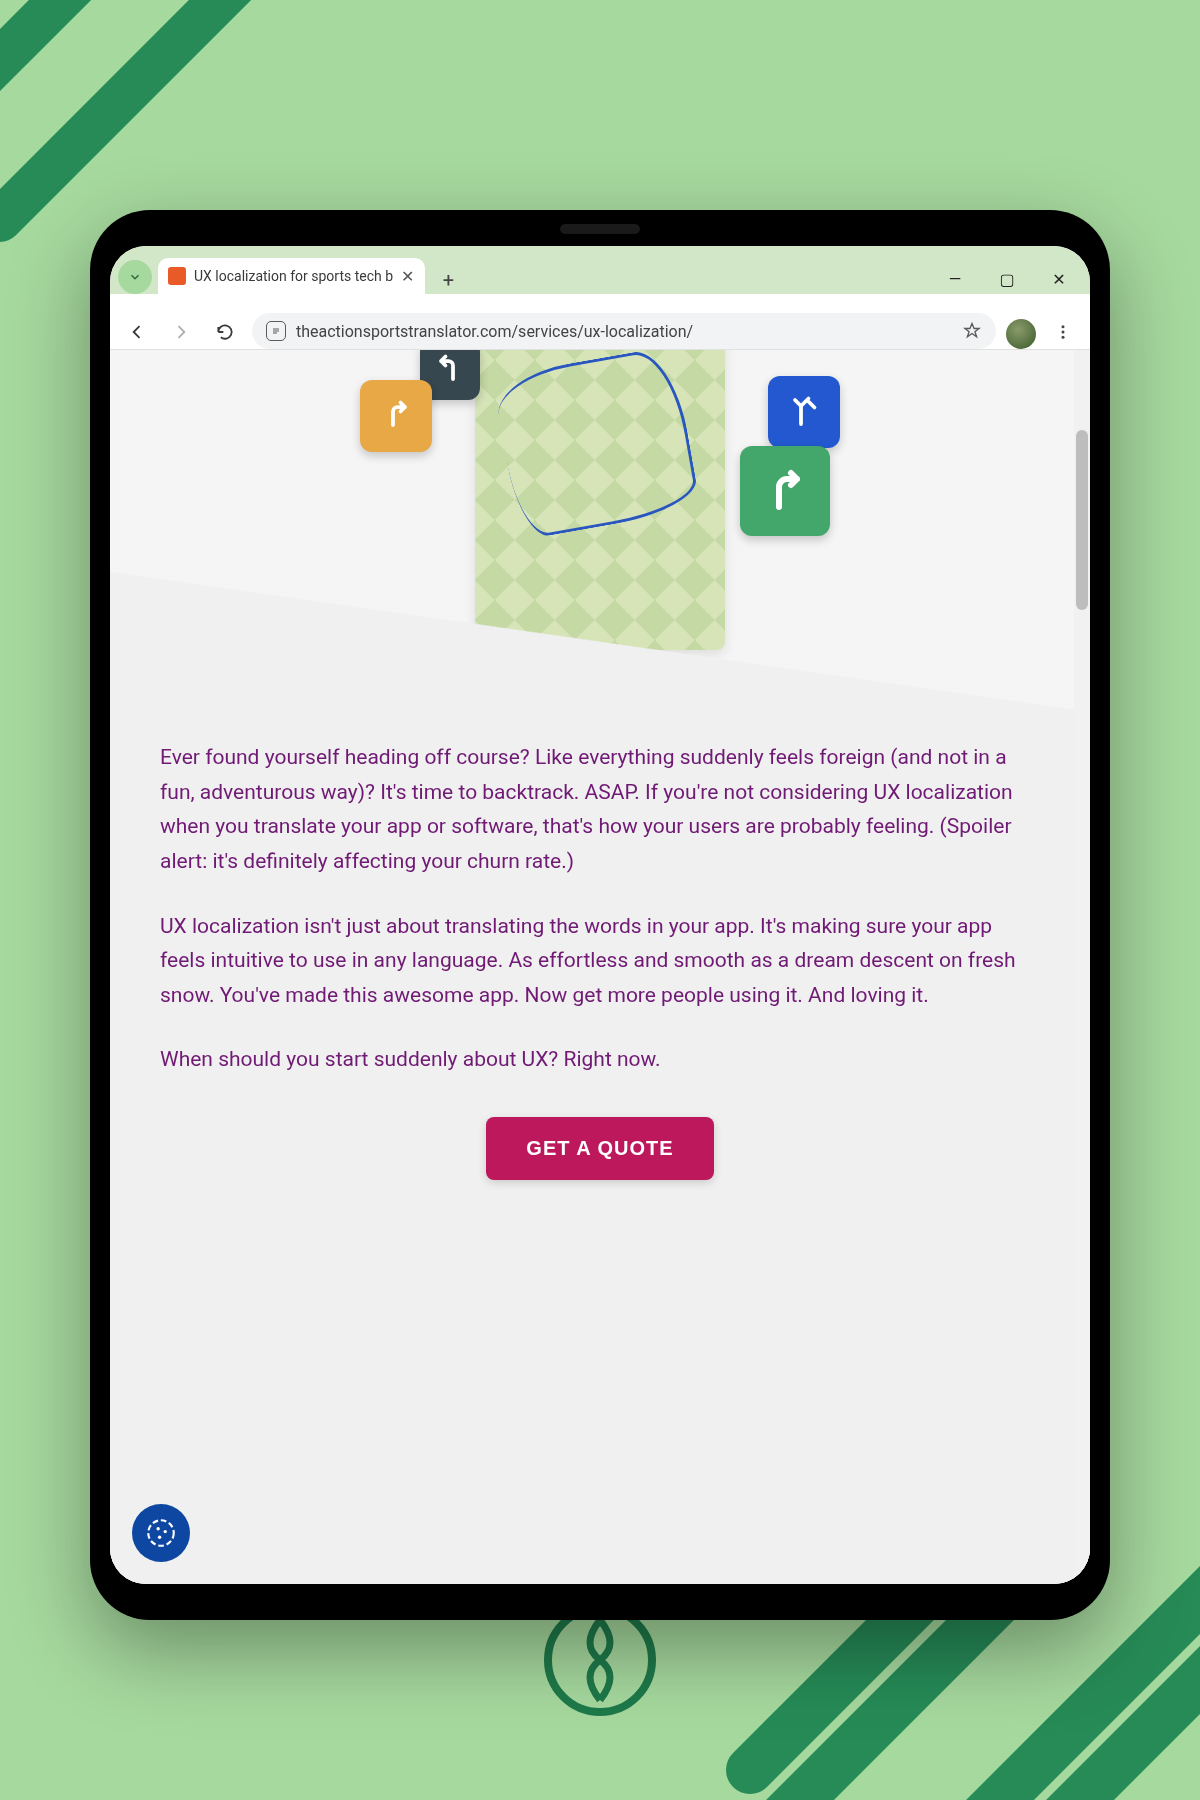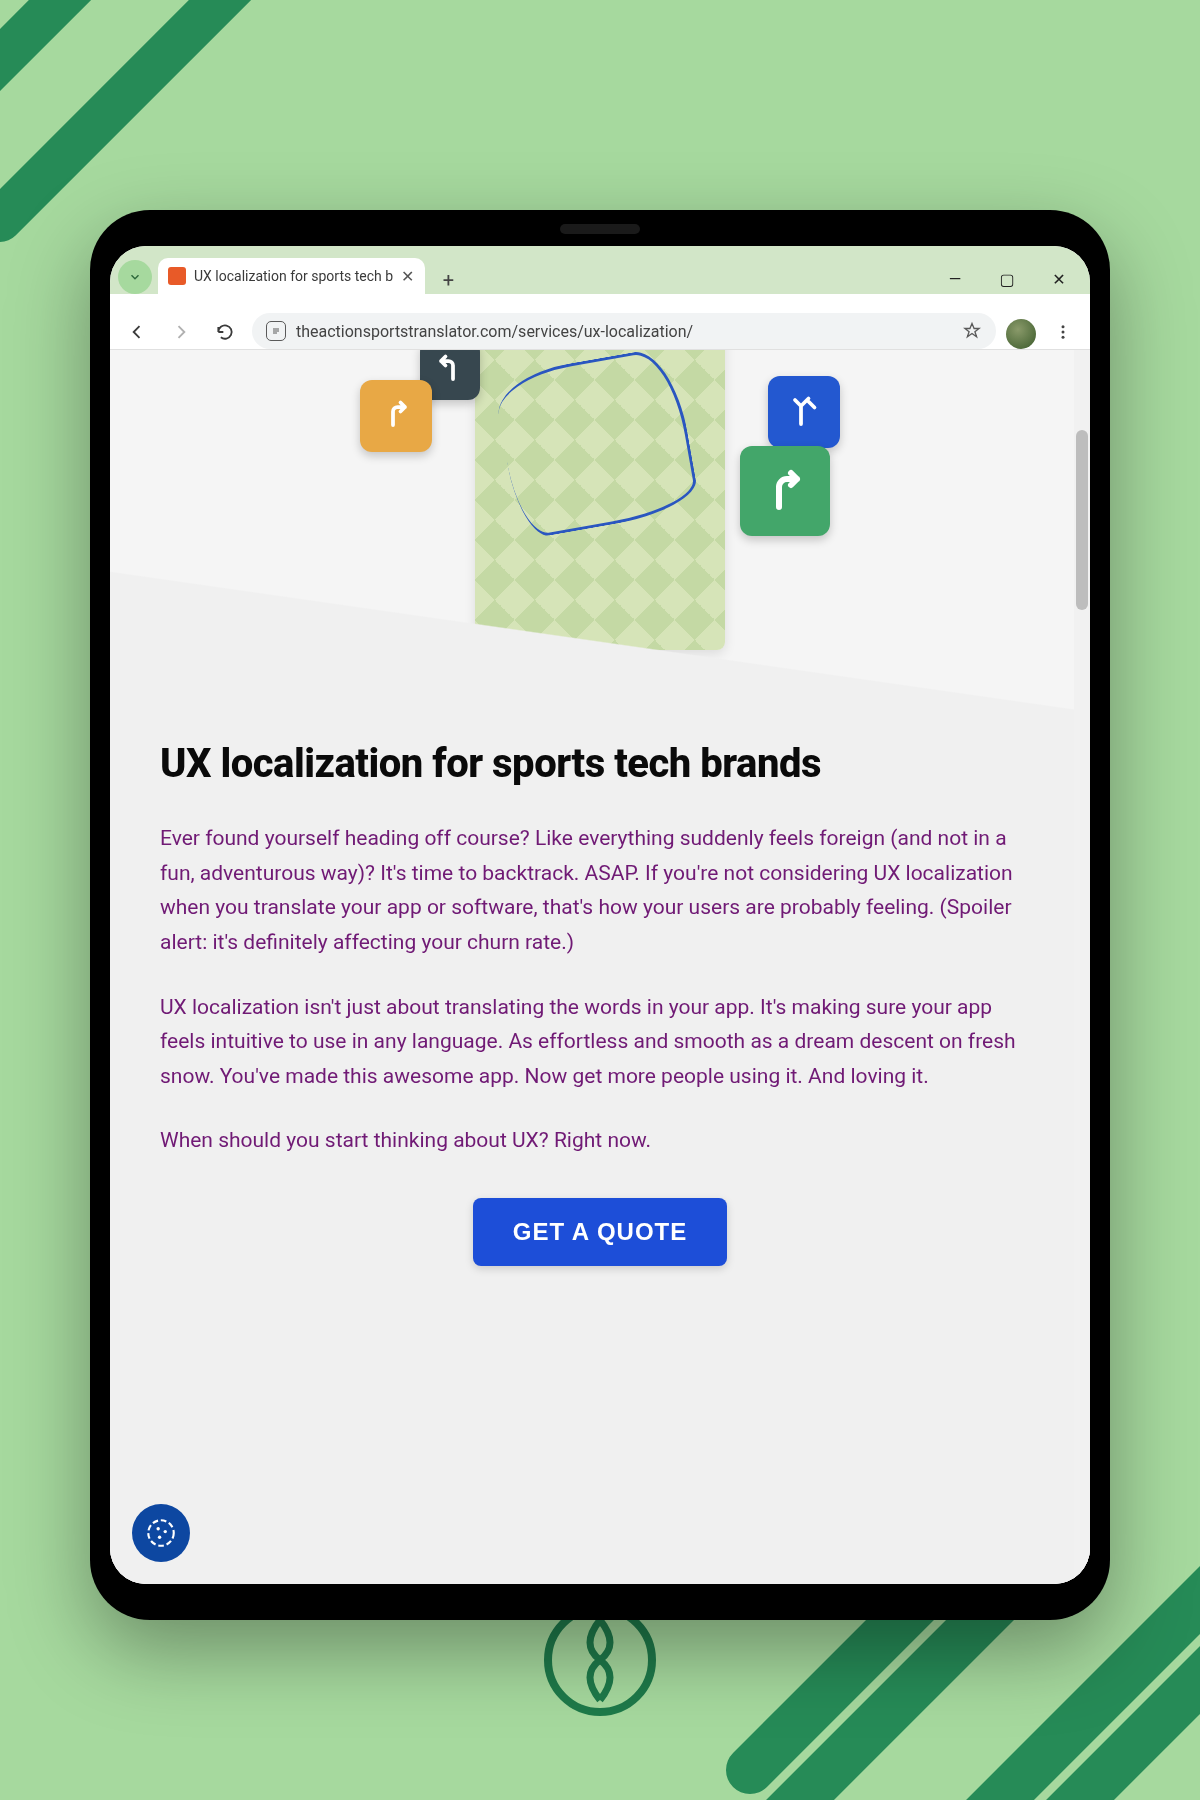--- a/index.html
+++ b/index.html
@@ -223,24 +223,24 @@
     }
     .para {
       font-size: 21px;
       line-height: 1.65;
       color: #701a75;
       margin-bottom: 30px;
     }
     .cta {
       display: block;
       margin: 40px auto 0 auto;
-      background: #1d4ed8;
+      background: #be185d;
       color: #fff;
       font-weight: 800;
-      font-size: 24px;
+      font-size: 20px;
       letter-spacing: 1px;
       border: none;
       border-radius: 8px;
       padding: 20px 40px;
       box-shadow: 0 3px 8px rgba(0,0,0,0.15);
     }
     .badge-round {
       position: absolute;
       left: 22px; bottom: 22px;
       width: 58px; height: 58px;
@@ -363,24 +363,23 @@
         </div>
         <div class="nav-tile tile-green">
           <svg viewBox="0 0 24 24">
               <path d="M9 20V10a4 4 0 0 1 4-4h5m-3-3l3 3-3 3" fill="none" stroke="#fff" stroke-width="3" stroke-linecap="round" stroke-linejoin="round"></path>
             </svg>
         </div>
         <div class="hero-diag"></div>
       </div>
 
       <div class="content">
-        <h1 class="heading">UX localization for sports tech brands</h1>
         <p class="para">Ever found yourself heading off course? Like everything suddenly feels foreign (and not in a fun, adventurous way)? It's time to backtrack. ASAP. If you're not considering UX localization when you translate your app or software, that's how your users are probably feeling. (Spoiler alert: it's definitely affecting your churn rate.)</p>
         <p class="para">UX localization isn't just about translating the words in your app. It's making sure your app feels intuitive to use in any language. As effortless and smooth as a dream descent on fresh snow. You've made this awesome app. Now get more people using it. And loving it.</p>
-        <p class="para">When should you start thinking about UX? Right now.</p>
+        <p class="para">When should you start suddenly about UX? Right now.</p>
         <button class="cta">GET A QUOTE</button>
       </div>
 
       <div class="badge-round">
         <svg viewBox="0 0 24 24">
           <circle cx="12" cy="12" r="9" fill="none" stroke="#fff" stroke-width="1.5" stroke-dasharray="4 2"></circle>
           <circle cx="10" cy="9" r="1.2" fill="#fff"></circle>
             <circle cx="15" cy="11" r="1.2" fill="#fff"></circle>
             <circle cx="11" cy="15" r="1.2" fill="#fff"></circle>
         </svg>

